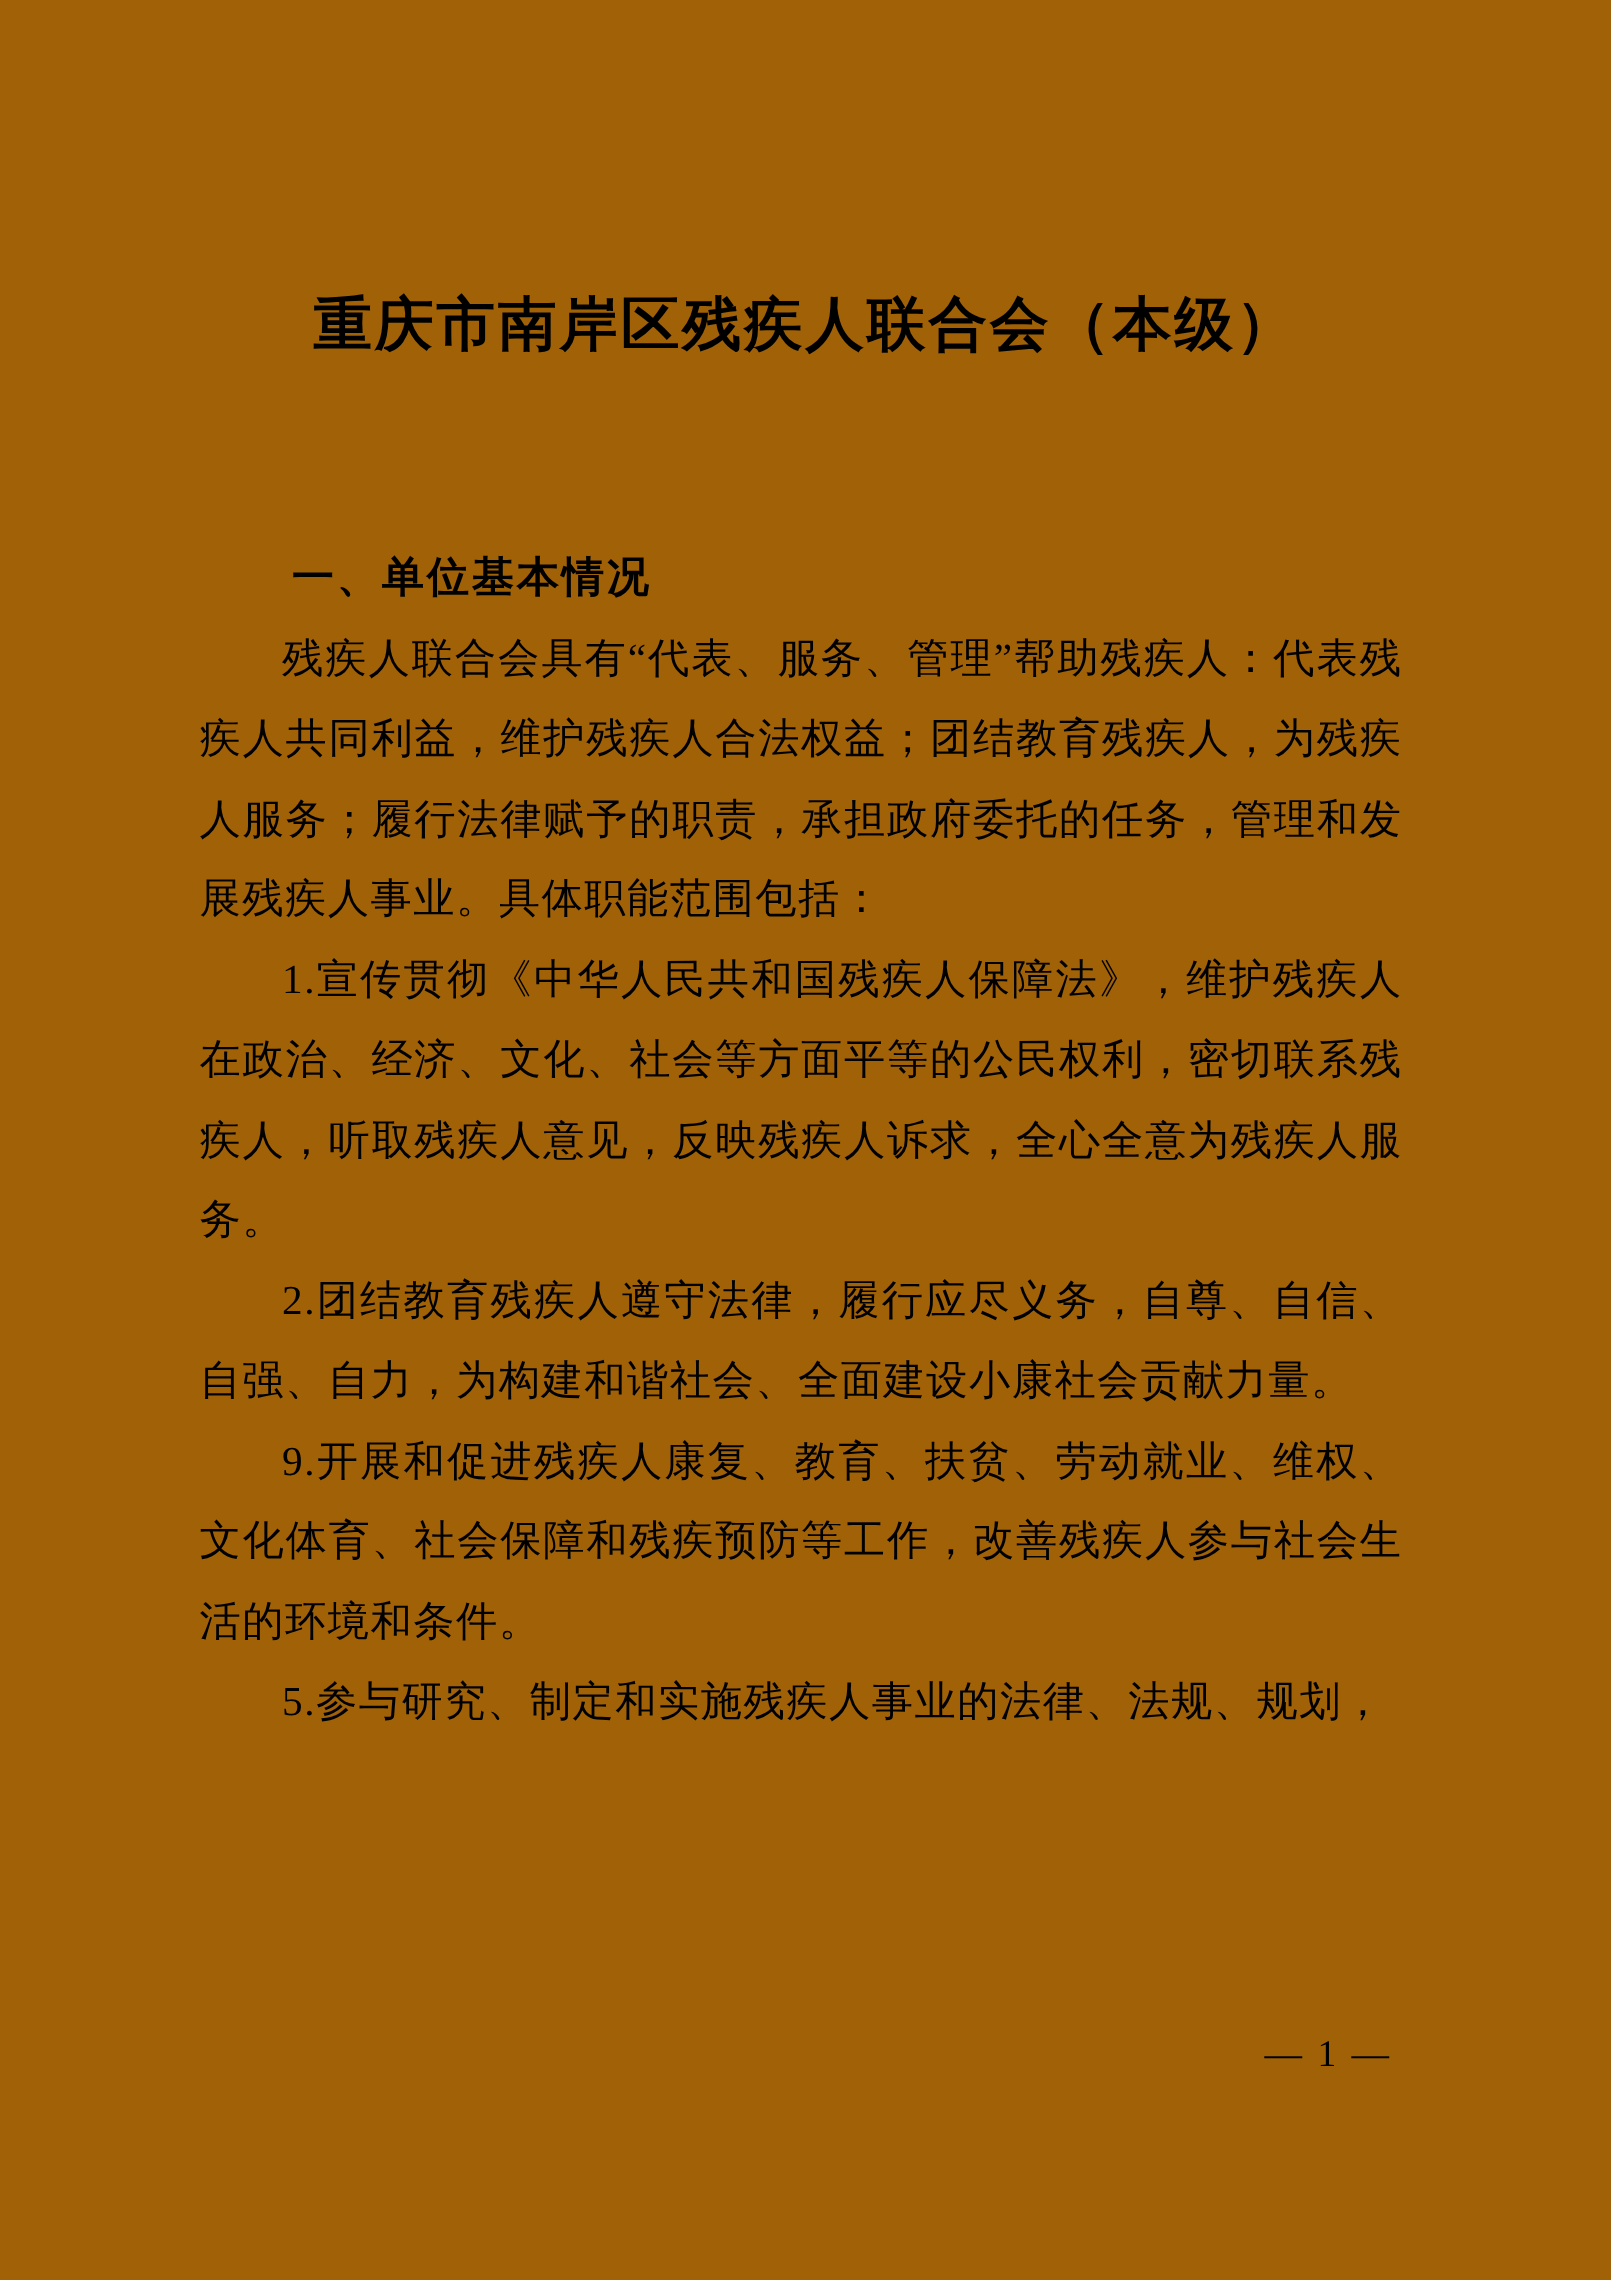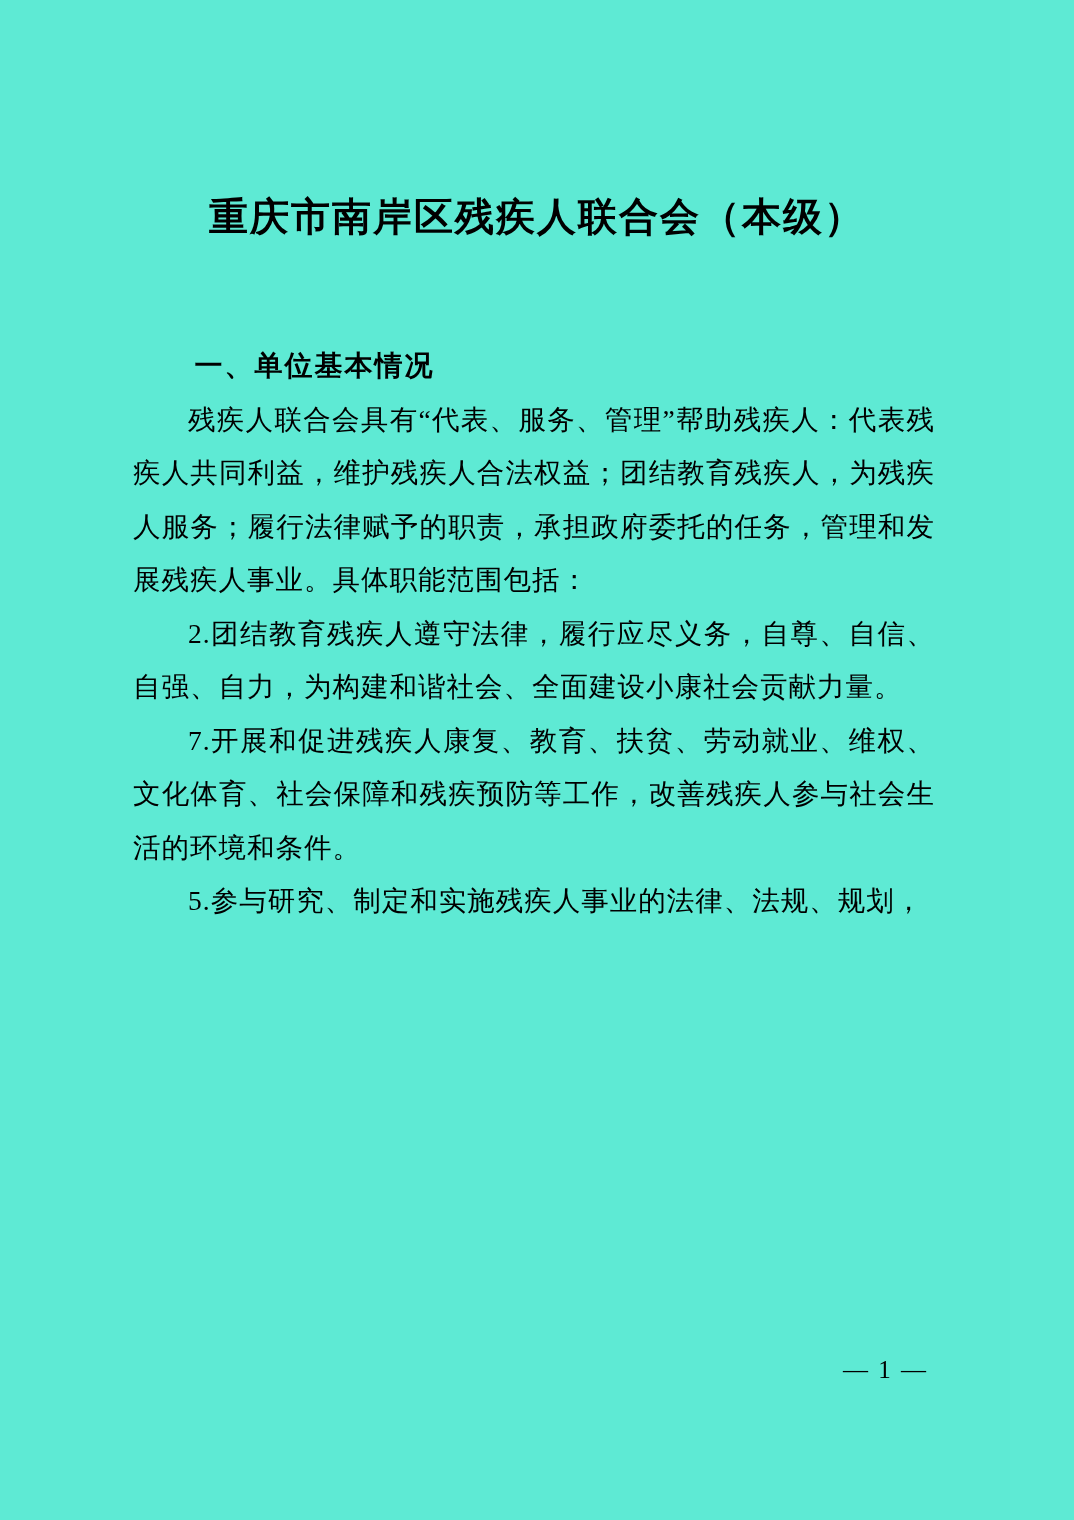--- a/index.html
+++ b/index.html
@@ -4,42 +4,42 @@
 <style>
   html, body {
     margin: 0;
     padding: 0;
     background: #ffffff;
   }
   .page {
     position: relative;
     width: 1074px;
     height: 1520px;
-    background: #5eead4;
+    background: #a16207;
     color: #000000;
     font-family: "Liberation Serif", serif;
     overflow: hidden;
   }
   .title-block {
     position: absolute;
     top: 186px;
     left: 0;
     width: 1074px;
     text-align: center;
   }
   .title-line {
     font-size: 39px;
     line-height: 61px;
     font-weight: bold;
     letter-spacing: 2px;
     font-family: "Liberation Serif", serif;
   }
   .body-block {
     position: absolute;
-    top: 339px;
+    top: 358px;
     left: 133px;
     width: 802px;
   }
   .section-heading {
     margin: 0;
     font-family: "Liberation Sans", sans-serif;
     font-weight: bold;
     font-size: 28px;
     line-height: 53.5px;
     text-indent: 2.2em;
@@ -77,20 +77,21 @@
 
 <div class="page">
 
   <div class="title-block">
     <div class="title-line">重庆市南岸区残疾人联合会（本级）</div>
   </div>
 
   <div class="body-block">
     <h2 class="section-heading">一、单位基本情况</h2>
     <p class="para">残疾人联合会具有“代表、服务、管理”帮助残疾人：代表残疾人共同利益，维护残疾人合法权益；团结教育残疾人，为残疾人服务；履行法律赋予的职责，承担政府委托的任务，管理和发展残疾人事业。具体职能范围包括：</p>
+    <p class="para">1.宣传贯彻《中华人民共和国残疾人保障法》，维护残疾人在政治、经济、文化、社会等方面平等的公民权利，密切联系残疾人，听取残疾人意见，反映残疾人诉求，全心全意为残疾人服务。</p>
     <p class="para">2.团结教育残疾人遵守法律，履行应尽义务，自尊、自信、自强、自力，为构建和谐社会、全面建设小康社会贡献力量。</p>
-    <p class="para">7.开展和促进残疾人康复、教育、扶贫、劳动就业、维权、文化体育、社会保障和残疾预防等工作，改善残疾人参与社会生活的环境和条件。</p>
+    <p class="para">9.开展和促进残疾人康复、教育、扶贫、劳动就业、维权、文化体育、社会保障和残疾预防等工作，改善残疾人参与社会生活的环境和条件。</p>
     <p class="para">5.参与研究、制定和实施残疾人事业的法律、法规、规划，</p>
   </div>
 
   <div class="footer">— 1 —</div>
 
 </div>
 
 </body></html>

